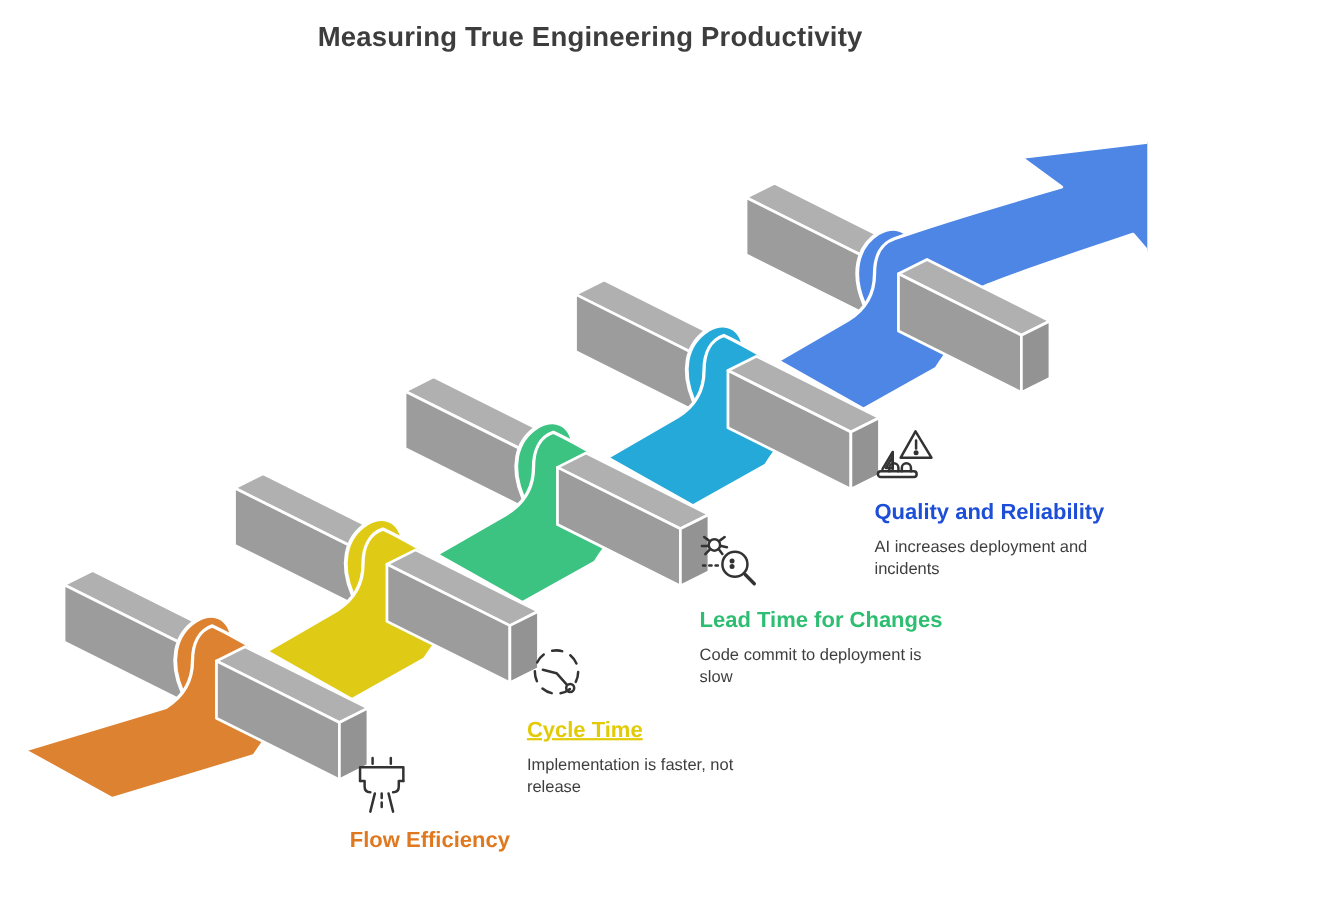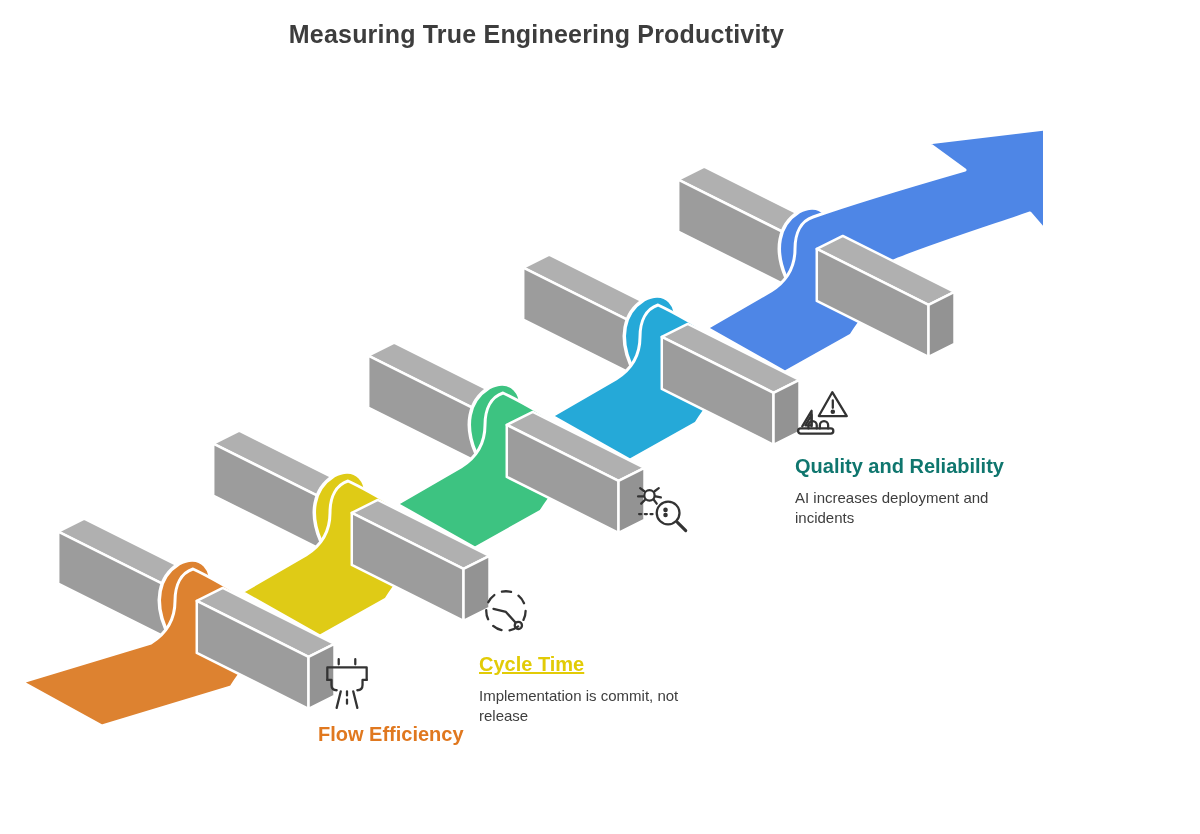--- a/index.html
+++ b/index.html
@@ -2,21 +2,21 @@
 <html><head>
 <meta charset="utf-8">
 <style>
   html,body{margin:0;padding:0;background:#ffffff;}
   .canvas{position:relative;width:1043px;height:834px;background:#ffffff;overflow:hidden;
           font-family:"Liberation Sans",sans-serif;}
   .main-title{position:absolute;top:20px;left:0;width:100%;text-align:center;
           font-size:25px;font-weight:bold;color:#3D3D3D;letter-spacing:.2px;padding-left:30px;box-sizing:border-box;}
   #ribbon-canvas{position:absolute;left:0;top:0;}
   .step{position:absolute;width:232px;}
-  .step-0{left:318px;top:654px;}
+  .step-0{left:318px;top:684px;}
   .step-1{left:479px;top:584px;}
   .step-2{left:636px;top:484px;}
   .step-3{left:795px;top:386px;}
   .step-4{left:952px;top:288px;}
   .step-icon{width:58px;height:58px;margin-bottom:11px;display:block;}
   .step-icon svg{width:58px;height:58px;stroke:#333333;stroke-width:2.2;fill:none;
           stroke-linecap:round;stroke-linejoin:round;}
   .step-title{font-size:20px;font-weight:bold;margin:0 0 10px 0;line-height:1.15;}
   .step-desc{font-size:15px;color:#3E3E3E;line-height:1.32;margin:0;}
 </style>
@@ -100,47 +100,49 @@
 
   <div class="step step-1">
     <span class="step-icon">
       <svg viewBox="0 0 56 56">
         <circle cx="26" cy="26" r="19" stroke-dasharray="9 8"></circle>
         <path d="M14 24 L26 27 L35 37"></path>
         <circle cx="38" cy="40" r="3.5"></circle>
       </svg>
     </span>
     <div class="step-title" style="color: rgb(226, 203, 6); text-decoration: underline;">Cycle Time</div>
-    <p class="step-desc">Implementation is commit, not release</p>
+    <p class="step-desc">Implementation is faster, not release</p>
   </div>
 
   <div class="step step-2">
     <span class="step-icon">
       <svg viewBox="0 0 56 56">
         <circle cx="13" cy="11" r="5"></circle>
         <path d="M8 7 L4 4 M7 12 L2 12 M9 15 L5 19 M18 7 L22 4 M19 12 L24 13 M17 15 L20 19"></path>
         <path d="M3 29 H16" stroke-dasharray="2 3.5"></path>
         <circle cx="31" cy="28" r="11"></circle>
         <circle cx="28.5" cy="25" r="1.1" fill="#333"></circle>
         <circle cx="28.5" cy="30" r="1.1" fill="#333"></circle>
         <path d="M40 37 L48 45" stroke-width="3"></path>
       </svg>
     </span>
+    <div class="step-title" style="color: rgb(46, 190, 113);">Lead Time for Changes</div>
+    <p class="step-desc">Code commit to deployment is slow</p>
   </div>
 
   <div class="step step-3">
     <span class="step-icon">
       <svg viewBox="0 0 56 56">
         <path d="M36 6 L50 29 H23 Z" stroke-linejoin="round"></path>
         <path d="M36.5 14 V21"></path>
         <circle cx="36.5" cy="24.8" r="1.1" fill="#333"></circle>
         <path d="M16 24 L7 39 M16 24 V39"></path>
         <path d="M16 28 L10 38 H16 Z"></path>
         <rect x="3" y="41" width="34" height="5" rx="2.5"></rect>
         <path d="M13 41 V38 A4 4 0 0 1 21 38 V41 M24 41 V38 A4 4 0 0 1 32 38 V41"></path>
       </svg>
     </span>
-    <div class="step-title" style="color: #0f766e;">Quality and Reliability</div>
+    <div class="step-title" style="color: #1d4ed8;">Quality and Reliability</div>
     <p class="step-desc">AI increases deployment and incidents</p>
   </div>
 
 
 </div>
 
 </body></html>

